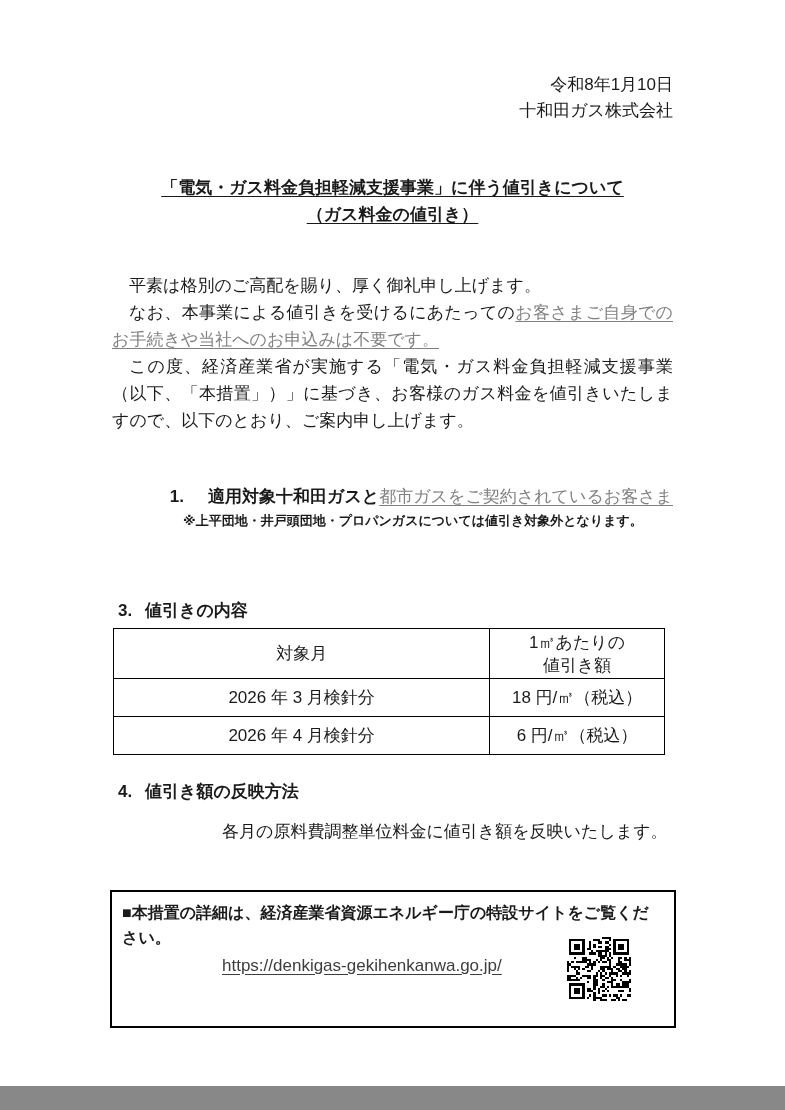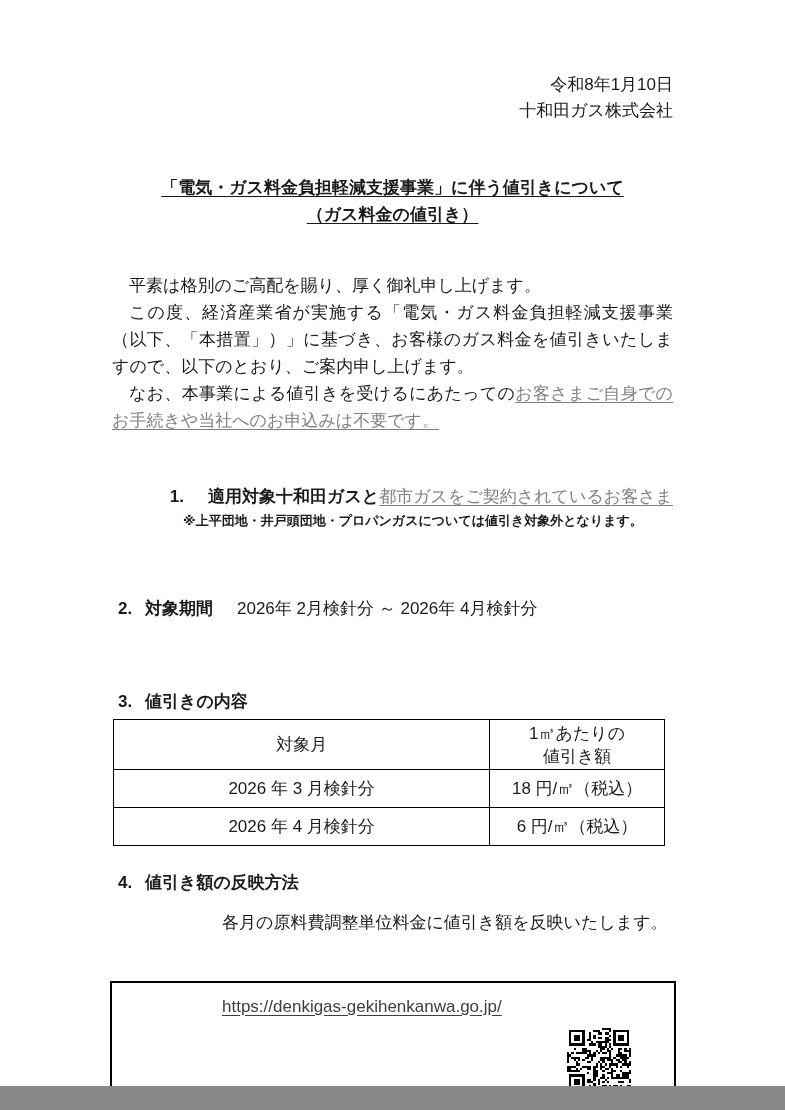--- a/index.html
+++ b/index.html
@@ -82,32 +82,29 @@
       <div>十和田ガス株式会社</div>
     </div>
 
     <div class="title-block">
       <div><span class="u">「電気・ガス料金負担軽減支援事業」に伴う値引きについて</span></div>
       <div><span class="u">（ガス料金の値引き）</span></div>
     </div>
 
     <div class="paras">
       <p>平素は格別のご高配を賜り、厚く御礼申し上げます。</p>
+      <p><span>なお、本事業による値引きを受けるにあたっての</span><span class="gray-u">お客さまご自身でのお手続きや当社へのお申込みは不要です。</span></p>
       <p>この度、経済産業省が実施する「電気・ガス料金負担軽減支援事業（以下、「本措置」）」に基づき、お客様のガス料金を値引きいたしますので、以下のとおり、ご案内申し上げます。</p>
-      <p><span>なお、本事業による値引きを受けるにあたっての</span><span class="gray-u">お客さまご自身でのお手続きや当社へのお申込みは不要です。</span></p>
     </div>
 
     <div class="sec sec1">
       <span class="sec-num">1.</span><span class="sec-label w">適用対象</span><span class="bold">十和田ガスと</span><span class="gray-u">都市ガスをご契約されているお客さま</span>
     </div>
     <div class="sec-note">※上平団地・井戸頭団地・プロパンガスについては値引き対象外となります。</div>
 
-    <div class="sec sec2">
-      <span class="sec-num">2.</span><span class="sec-label w">対象期間</span><span>2026年 2月検針分 ～ 2026年 4月検針分</span>
-    </div>
 
     <div class="sec sec3">
       <span class="sec-num">3.</span><span class="sec-label">値引きの内容</span>
     </div>
 
     <table class="discount">
       <thead>
         <tr>
           <th class="col-month">対象月</th>
           <th class="col-amt">
@@ -129,20 +126,21 @@
     </table>
 
     <div class="sec sec4">
       <span class="sec-num">4.</span><span class="sec-label">値引き額の反映方法</span>
     </div>
     <div class="sec4-body">各月の原料費調整単位料金に値引き額を反映いたします。</div>
 
   </div>
 
   <div class="info-box">
+    <div class="info-head">■本措置の詳細は、経済産業省資源エネルギー庁の特設サイトをご覧ください。</div>
     <div class="info-url">
       <a href="#">https://denkigas-gekihenkanwa.go.jp/</a>
     </div>
 
     <svg class="qr" id="qr-svg" viewBox="0 0 29 29" shape-rendering="crispEdges">
         <rect x="0" y="0" width="29" height="29" fill="#fff"></rect>
         <rect x="16" y="0" width="1" height="1" fill="#000"></rect>
         <rect x="17" y="0" width="1" height="1" fill="#000"></rect>
         <rect x="18" y="0" width="1" height="1" fill="#000"></rect>
         <rect x="19" y="0" width="1" height="1" fill="#000"></rect>

